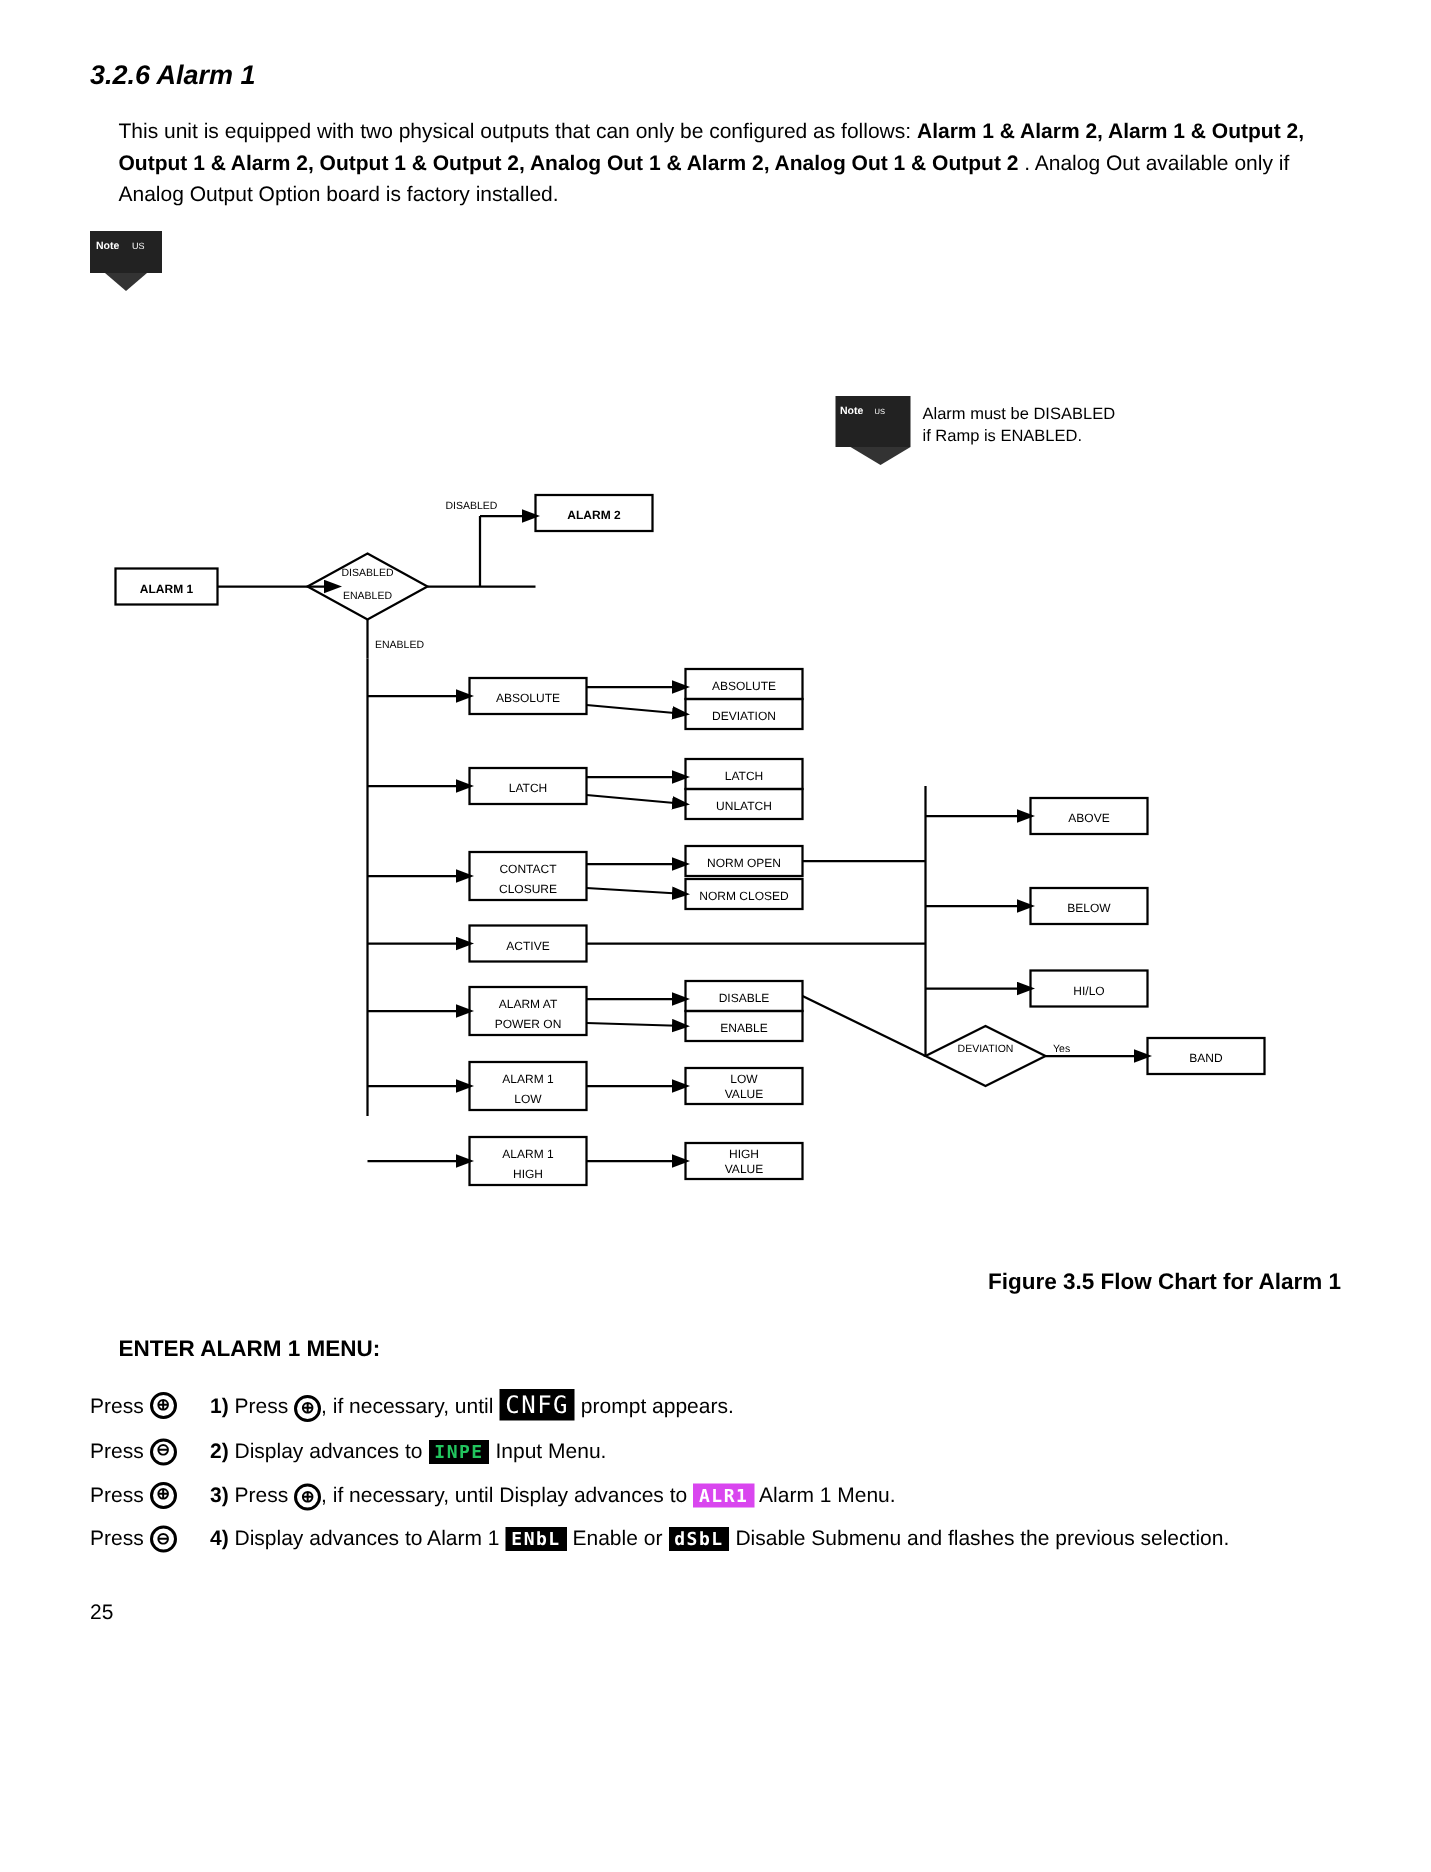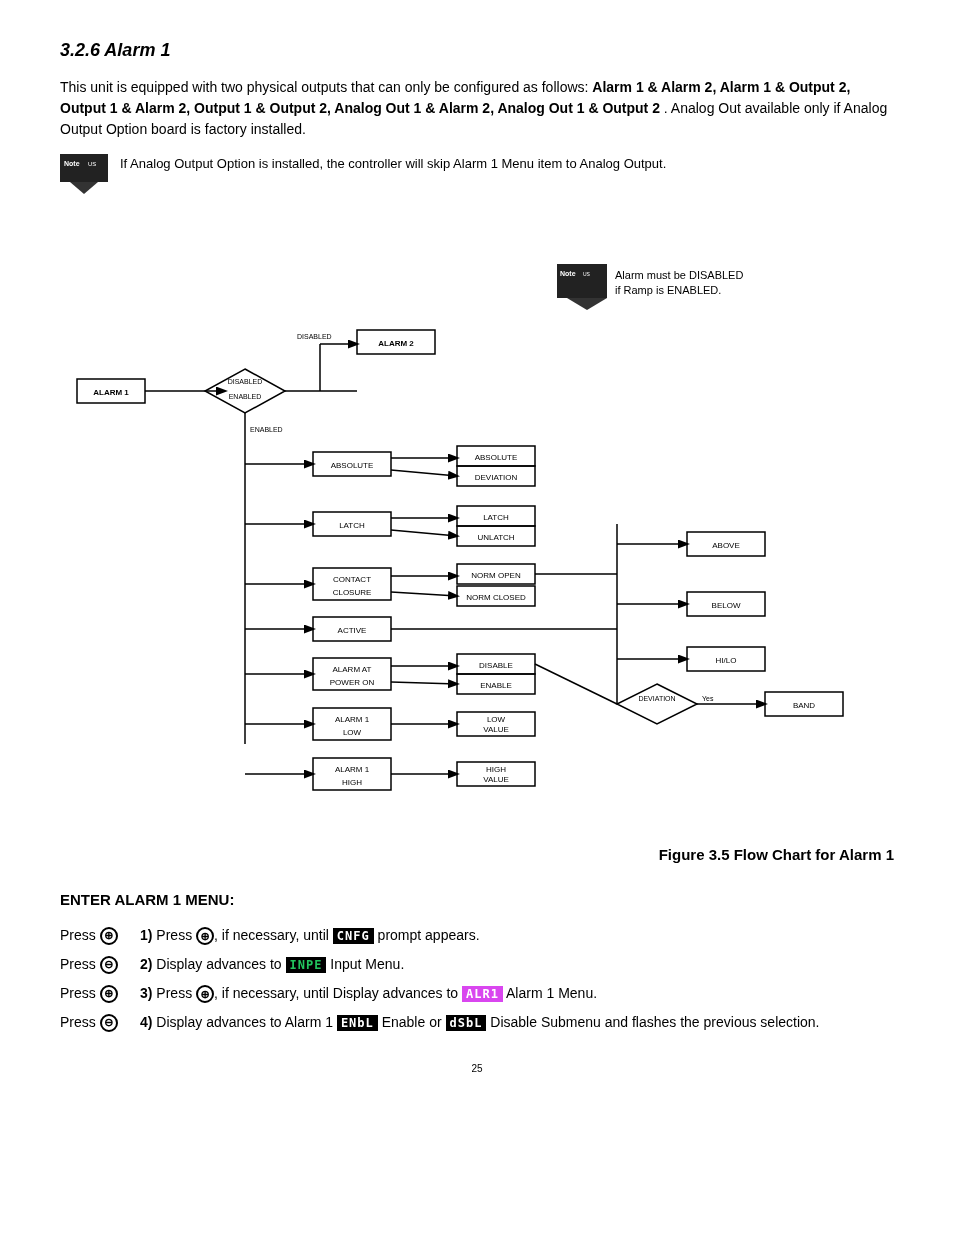--- a/index.html
+++ b/index.html
@@ -15,20 +15,21 @@
     h2 {
       font-size: 18px;
       font-weight: bold;
       margin-bottom: 16px;
       font-style: italic;
     }
     p {
       font-size: 14px;
       line-height: 1.5;
       margin-bottom: 14px;
+      margin-left: 19px;
     }
     .note-box {
       display: flex;
       align-items: flex-start;
       gap: 12px;
       margin-bottom: 20px;
     }
     .note-icon {
       width: 48px;
       height: 40px;
@@ -84,44 +85,43 @@
       align-items: center;
       justify-content: center;
       width: 18px;
       height: 18px;
       border-radius: 50%;
       border: 2px solid #000;
       font-size: 11px;
       font-weight: bold;
     }
     .page-num {
-      text-align: center;
+      text-align: left;
       margin-top: 30px;
-      font-size: 10px;
+      font-size: 14px;
     }
   </style>
 </head>
 <body>
 
 <h2>3.2.6 Alarm 1</h2>
 
 <p>
   <span>This unit is equipped with two physical outputs that can only be configured as follows:</span>
   <strong><span>Alarm 1 &amp; Alarm 2, Alarm 1 &amp; Output 2, Output 1 &amp; Alarm 2, Output 1 &amp; Output 2, Analog Out 1 &amp; Alarm 2, Analog Out 1 &amp; Output 2</span></strong>
   <span>. Analog Out available only if Analog Output Option board is factory installed.</span>
 </p>
 
 <div class="note-box">
   <svg class="note-icon" viewBox="0 0 48 40" xmlns="http://www.w3.org/2000/svg">
     <rect x="0" y="0" width="48" height="28" fill="#222"></rect>
     <text x="4" y="12" fill="#fff" font-size="7" font-weight="bold" font-family="Arial">Note</text>
     <text x="28" y="12" fill="#fff" font-size="6" font-family="Arial">US</text>
     <polygon points="10,28 38,28 24,40" fill="#333"></polygon>
   </svg>
-  <p class="note-text">If Analog Output Option is installed, the controller will skip Alarm 1 Menu item to Analog Output.</p>
 </div>
 
 <div class="figure-container">
   <svg class="flowchart-svg" width="820" height="620" viewBox="0 0 820 620" xmlns="http://www.w3.org/2000/svg" style="font-family:Arial,sans-serif; font-size:8px;">
 
     <rect x="490" y="50" width="50" height="34" fill="#222"></rect>
     <text x="493" y="62" fill="#fff" font-size="7" font-weight="bold">Note</text>
     <text x="516" y="62" fill="#fff" font-size="5">US</text>
     <polygon points="500,84 540,84 520,96" fill="#333"></polygon>
     <text x="548" y="65" font-size="11" font-weight="normal">Alarm must be DISABLED</text>
@@ -265,21 +265,21 @@
 <p class="enter-menu-title">ENTER ALARM 1 MENU:</p>
 
 <ul class="menu-steps">
 
   <li>
     <span class="press-label">
       <span>Press</span>
       <span class="btn-icon">⊕</span>
     </span>
     <span>
-      <strong>1)</strong> Press <span class="btn-icon">⊕</span>, if necessary, until <span class="lcd" style="background:#000;color:#fff;font-family:monospace;font-size:12px;font-weight:bold;padding:1px 4px;letter-spacing:1px;">CNFG</span> prompt appears.
+      <strong>1)</strong> Press <span class="btn-icon">⊕</span>, if necessary, until <span class="lcd" style="background:#000;color:#fff;font-family:monospace;font-size:16px;font-weight:normal;padding:1px 4px;letter-spacing:1px;">CNFG</span> prompt appears.
     </span>
   </li>
 
   <li>
     <span class="press-label">
       <span>Press</span>
       <span class="btn-icon">⊖</span>
     </span>
     <span>
       <strong>2)</strong> Display advances to <span class="lcd" style="background:#000;color:#22c55e;font-family:monospace;font-size:12px;font-weight:bold;padding:1px 4px;letter-spacing:1px;">INPE</span> Input Menu.

